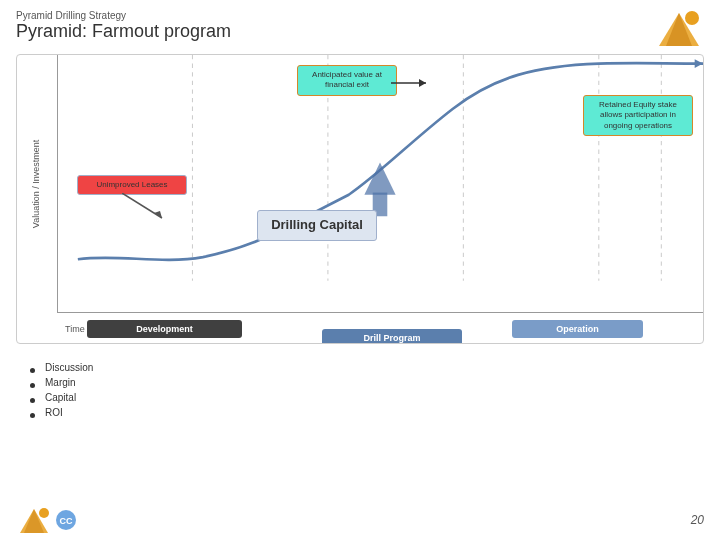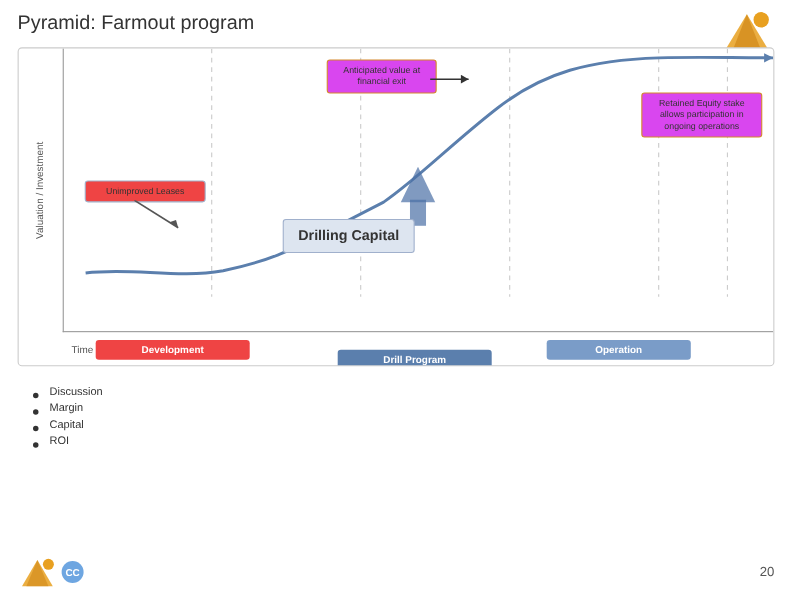--- a/index.html
+++ b/index.html
@@ -44,21 +44,21 @@
       border-radius: 4px;
       height: 290px;
       position: relative;
       background: #fff;
       overflow: hidden;
     }
 
     
     .annotation-box {
       position: absolute;
-      background: #d946ef;
+      background: #5eead4;
       border: 1px solid #d4882a;
       border-radius: 3px;
       padding: 4px 6px;
       font-size: 8px;
       text-align: center;
       line-height: 1.3;
     }
 
     .annotation-anticipated {
       top: 10px;
@@ -109,22 +109,22 @@
       border-radius: 3px;
       display: flex;
       align-items: center;
       justify-content: center;
       font-size: 9px;
       color: #fff;
       font-weight: bold;
     }
 
     .phase-development {
-      background: #ef4444;
-      width: 140px;
+      background: #404040;
+      width: 155px;
       margin-left: 30px;
     }
 
     .phase-drill {
       background: #5b7fad;
       width: 140px;
       margin-left: 80px;
       margin-top: 17px;
     }
 
@@ -168,20 +168,21 @@
     }
 
     .footer-logo {
       display: flex;
       align-items: center;
     }
 
     .page-number {
       font-size: 12px;
       color: #555;
+      font-style: italic;
     }
 
     
     .mountain-logo {
       width: 50px;
       height: 40px;
     }
 
     
     .chart-baseline {
@@ -200,20 +201,21 @@
       left: 40px;
       bottom: 30px;
       width: 1px;
       background: #999;
     }
   </style>
 </head>
 <body>
 
 <div class="header">
+  <div class="header-subtitle">Pyramid Drilling Strategy</div>
   <div class="header-title">Pyramid: Farmout program</div>
 </div>
 
 <div class="logo-top">
   <svg class="mountain-logo" viewBox="0 0 50 40" xmlns="http://www.w3.org/2000/svg">
     <polygon points="25,5 45,38 5,38" fill="#e8a020" opacity="0.85"></polygon>
     <polygon points="25,5 38,38 12,38" fill="#cc8010" opacity="0.6"></polygon>
     <circle cx="38" cy="10" r="7" fill="#e8a020"></circle>
   </svg>
 </div>

